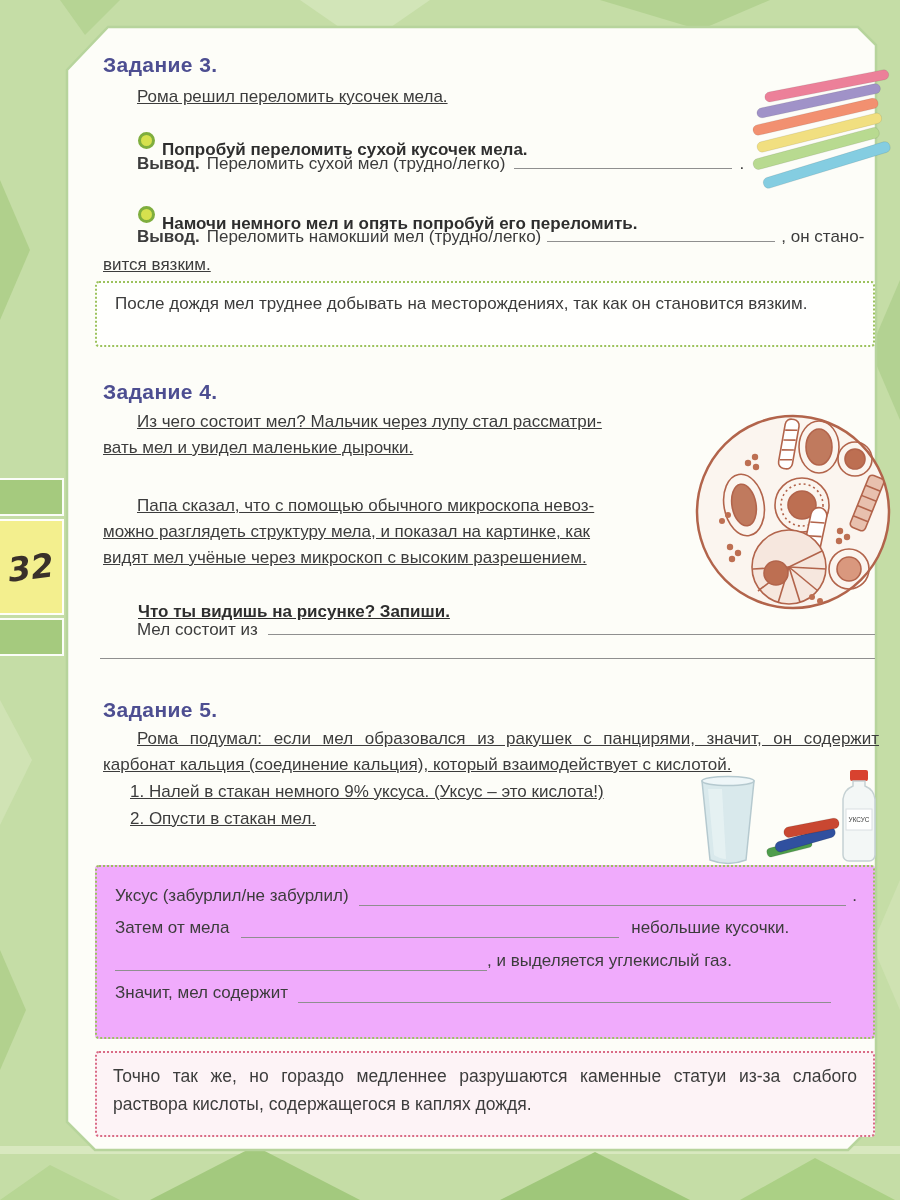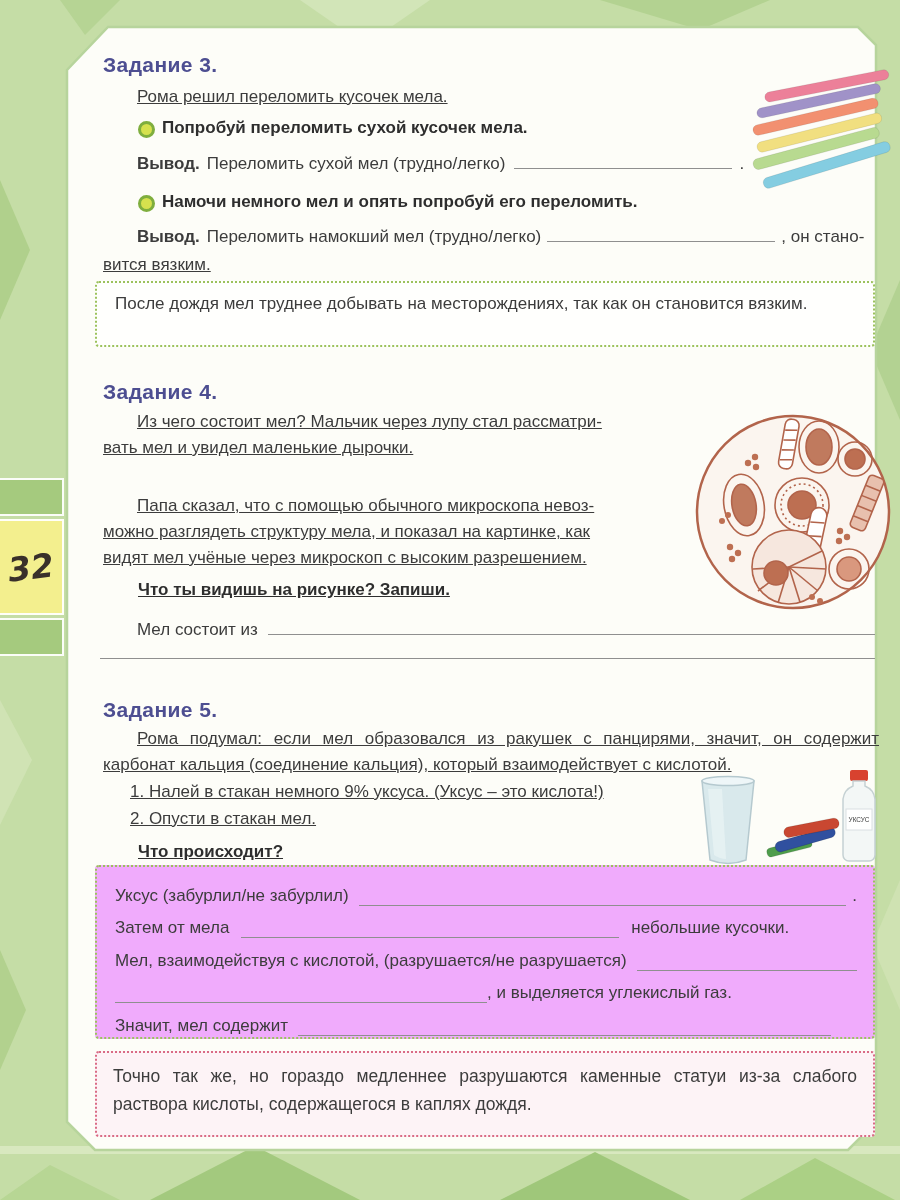--- a/index.html
+++ b/index.html
@@ -25,21 +25,21 @@
   .tab-yellow{background:var(--tab-yellow);height:96px;display:flex;align-items:center;justify-content:center;}
   .tab-yellow span{
     font-family:"DejaVu Sans",sans-serif;font-size:33px;font-weight:bold;font-style:italic;
     color:#39302a;transform:rotate(-7deg);
   }
   
   .content{position:absolute;left:82px;top:27px;width:809px;height:1123px;}
   .content > div{position:absolute;}
   .task-title{font-size:21px;font-weight:bold;color:var(--heading-color);letter-spacing:.4px;}
   .body-text{font-size:17px;line-height:26px;color:var(--ink);text-decoration:underline;}
-  .bold{font-weight:bold;color:#2e2e2e;}
+  .bold{font-weight:bold;color:#2e2e2e;margin-top:22px;}
   .row{display:flex;align-items:baseline;white-space:nowrap;font-size:17px;}
   .row .lbl{font-weight:bold;margin-right:7px;}
   .blank{display:inline-block;height:15px;border-bottom:1.5px solid var(--blank);}
   .blank.grow{flex:1;}
   .bullet{
     display:inline-block;width:11px;height:11px;border-radius:50%;
     background:#d6e14e;border:3px solid #7fae3e;box-sizing:content-box;
     margin-right:7px;position:relative;top:1px;flex:none;
   }
   .bullet-row{display:flex;align-items:center;font-size:17px;}
@@ -284,24 +284,20 @@
         <span>Уксус (забурлил/не забурлил)</span>
         <span class="blank grow" style="margin:0 6px 0 10px;"></span>
         <span>.</span>
       </div>
       <div class="row">
         <span>Затем от мела</span>
         <span class="blank" style="width:378px;margin:0 12px;"></span>
         <span>небольшие кусочки.</span>
       </div>
       <div class="row">
-        <span>Мел, взаимодействуя с кислотой, (разрушается/не разрушается)</span>
-        <span class="blank grow" style="margin-left:10px;"></span>
-      </div>
-      <div class="row">
         <span class="blank" style="width:372px;"></span>
         <span>, и выделяется углекислый газ.</span>
       </div>
       <div class="row">
         <span>Значит, мел содержит</span>
         <span class="blank grow" style="margin:0 26px 0 10px;"></span>
       </div>
     </div>
 
     <div class="pink-box" style="left:13px;top:1024px;width:780px;height:86px;">Точно так же, но гораздо медленнее разрушаются каменные статуи из-за слабого раствора кислоты, содержащегося в каплях дождя.</div>

